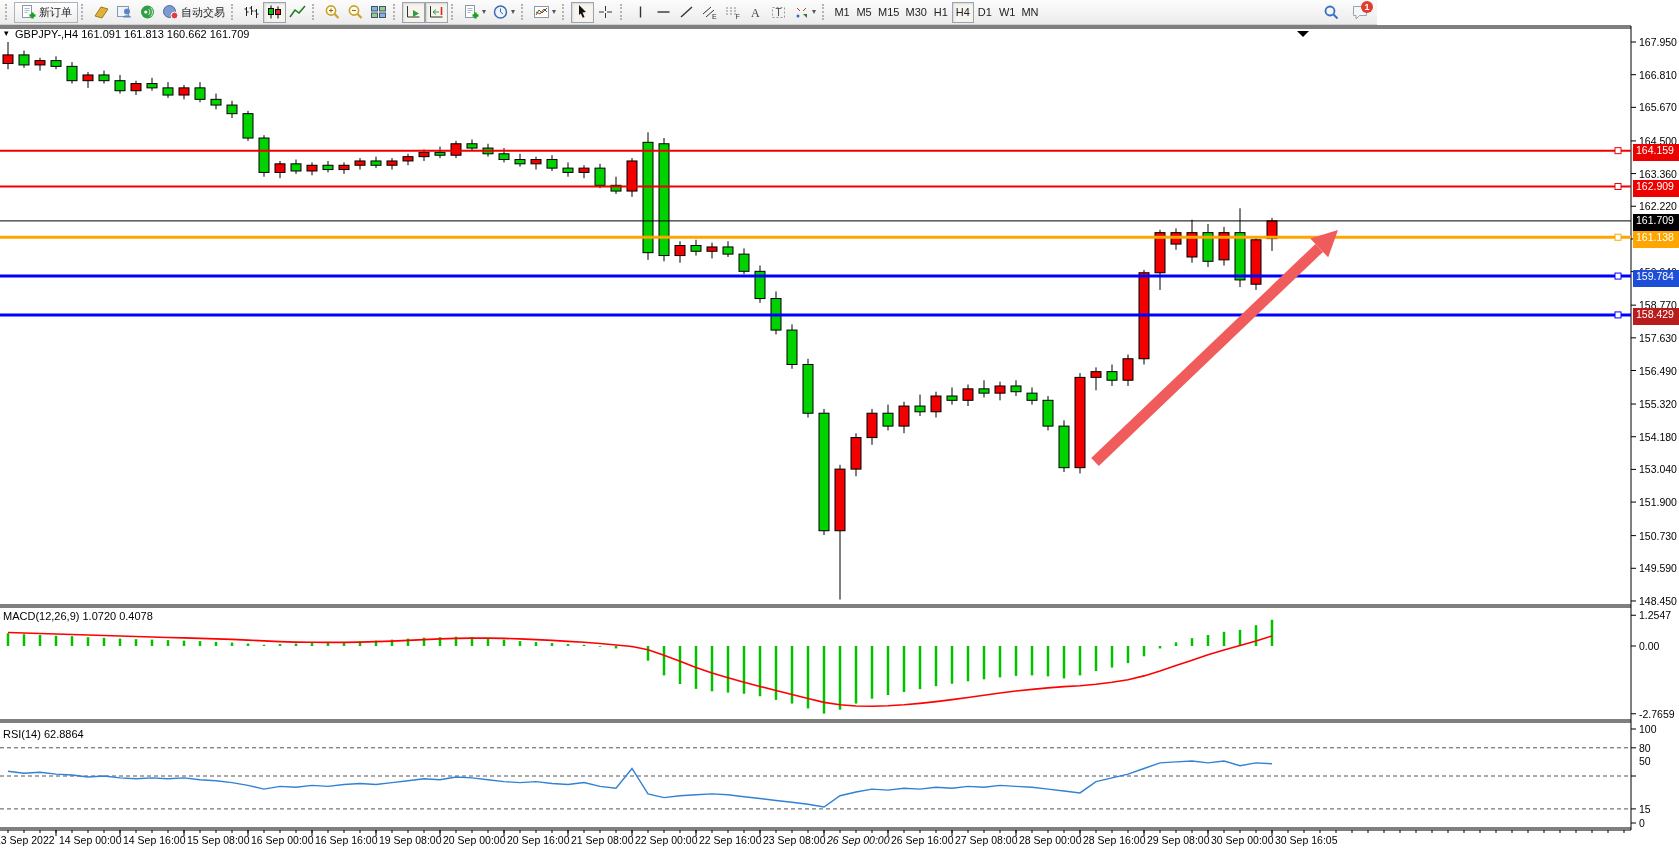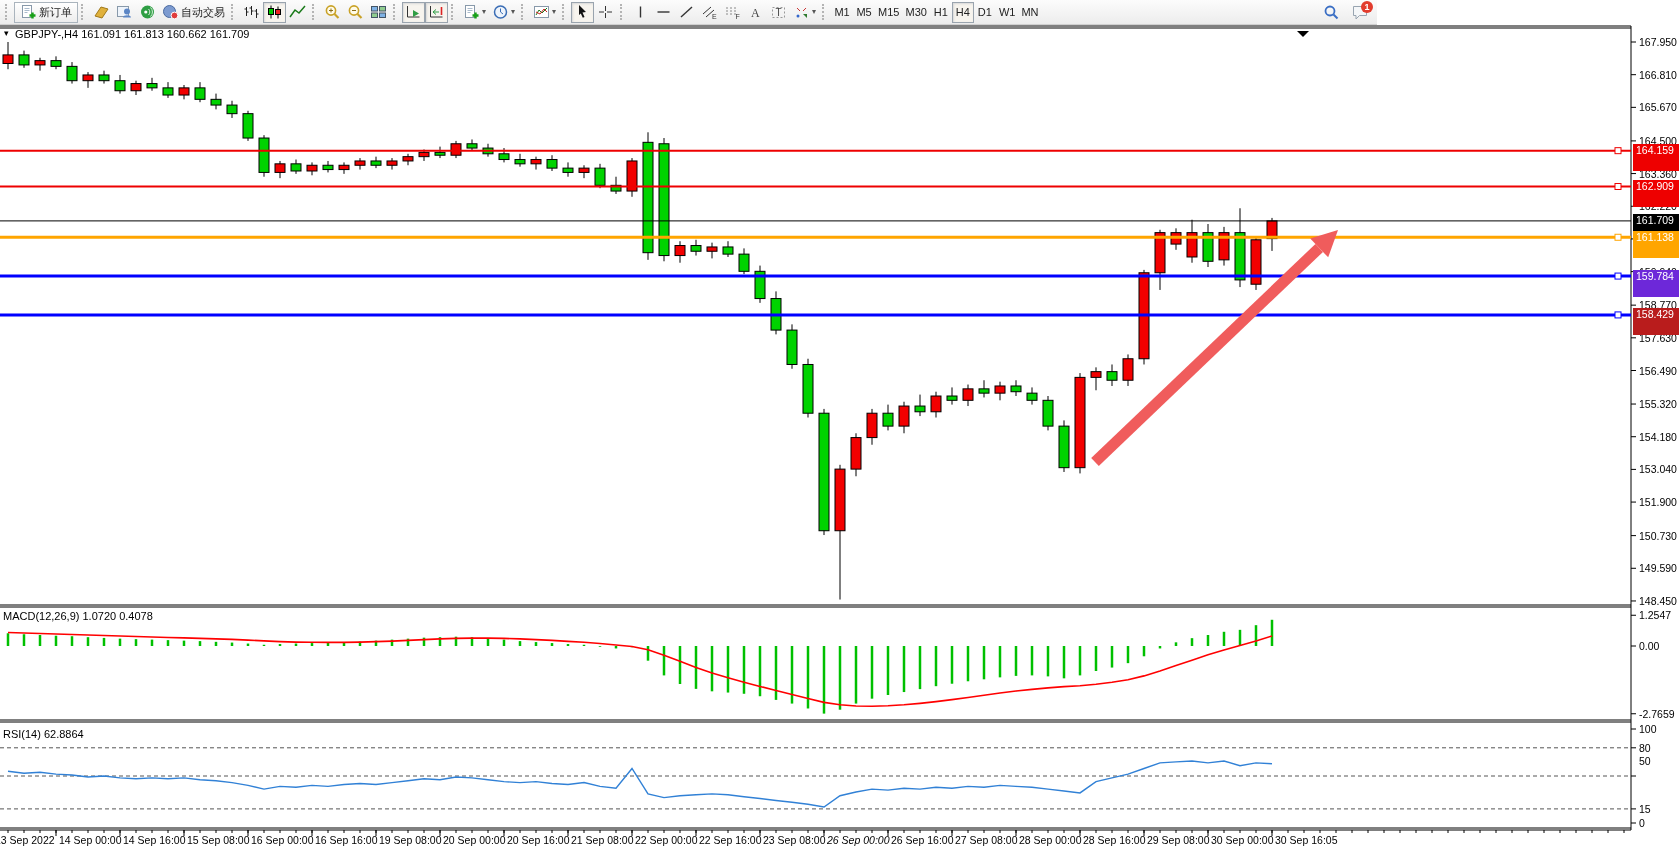--- a/index.html
+++ b/index.html
@@ -16,21 +16,21 @@
   .tb.pressed{border:1px solid #9aa4ae;background:#f7f4ee;box-shadow:inset 1px 1px 2px #d8d8d8;}
   .tb .caret{font-size:8px;color:#555;line-height:8px;}
   .tb .badge{position:absolute;top:-1px;right:-3px;width:12px;height:12px;border-radius:50%;
     background:#e23c2d;color:#fff;font-size:9px;line-height:12px;text-align:center;font-weight:bold;}
   #tb-right{position:absolute;right:6px;top:1px;display:flex;align-items:center;gap:6px;}
   
   #chart{position:absolute;top:25px;left:0;width:1679px;height:825px;background:#fff;}
   #chart-svg{position:absolute;top:0;left:0;}
   .lbl{position:absolute;font-size:11px;color:#000;white-space:nowrap;}
   .axlbl{position:absolute;left:1639px;font-size:10.5px;color:#000;white-space:nowrap;}
-  .linelabel{position:absolute;left:1633px;width:46px;height:27px;box-sizing:border-box;
+  .linelabel{position:absolute;left:1633px;width:46px;height:17px;box-sizing:border-box;
     font-size:10.5px;line-height:13px;color:#fff;padding-left:3px;white-space:nowrap;}
   #chart-title{top:3px;left:15px;}
   #title-caret{top:3px;left:4px;font-size:9px;}
   #macd-label{top:585px;left:3px;}
   #rsi-label{top:703px;left:3px;}
   .timelbl{position:absolute;top:809px;font-size:10.5px;color:#000;white-space:nowrap;}
 </style>
 </head>
 <body>
 
@@ -700,21 +700,21 @@
       <div class="axlbl" style="top: 682.765px;">-2.7659</div>
       <div class="axlbl" style="top: 698px;">100</div>
       <div class="axlbl" style="top: 716.8px;">80</div>
       <div class="axlbl" style="top: 730px;">50</div>
       <div class="axlbl" style="top: 777.9px;">15</div>
       <div class="axlbl" style="top: 792px;">0</div>
       <div class="linelabel" style="top: 119.169px; left: 1633px; background: rgb(238, 0, 0);">164.159</div>
       <div class="linelabel" style="top: 155px; left: 1633px; background: rgb(238, 0, 0);">162.909</div>
       <div class="linelabel" style="top: 189.398px; left: 1633px; background: rgb(0, 0, 0);">161.709</div>
       <div class="linelabel" style="top: 205.766px; left: 1633px; background: rgb(255, 165, 0);">161.138</div>
-      <div class="linelabel" style="top: 244.578px; left: 1633px; background: #6d28d9;">159.784</div>
+      <div class="linelabel" style="top: 244.578px; left: 1633px; background: #1d4ed8;">159.784</div>
       <div class="linelabel" style="top: 283.419px; left: 1633px; background: #b91c1c;">158.429</div>
       <div class="timelbl" style="top: 809px; left: -5px;">13 Sep 2022</div>
       <div class="timelbl" style="top: 809px; left: 59px;">14 Sep 00:00</div>
       <div class="timelbl" style="top: 809px; left: 123px;">14 Sep 16:00</div>
       <div class="timelbl" style="top: 809px; left: 187px;">15 Sep 08:00</div>
       <div class="timelbl" style="top: 809px; left: 251px;">16 Sep 00:00</div>
       <div class="timelbl" style="top: 809px; left: 315px;">16 Sep 16:00</div>
       <div class="timelbl" style="top: 809px; left: 379px;">19 Sep 08:00</div>
       <div class="timelbl" style="top: 809px; left: 443px;">20 Sep 00:00</div>
       <div class="timelbl" style="top: 809px; left: 507px;">20 Sep 16:00</div>

